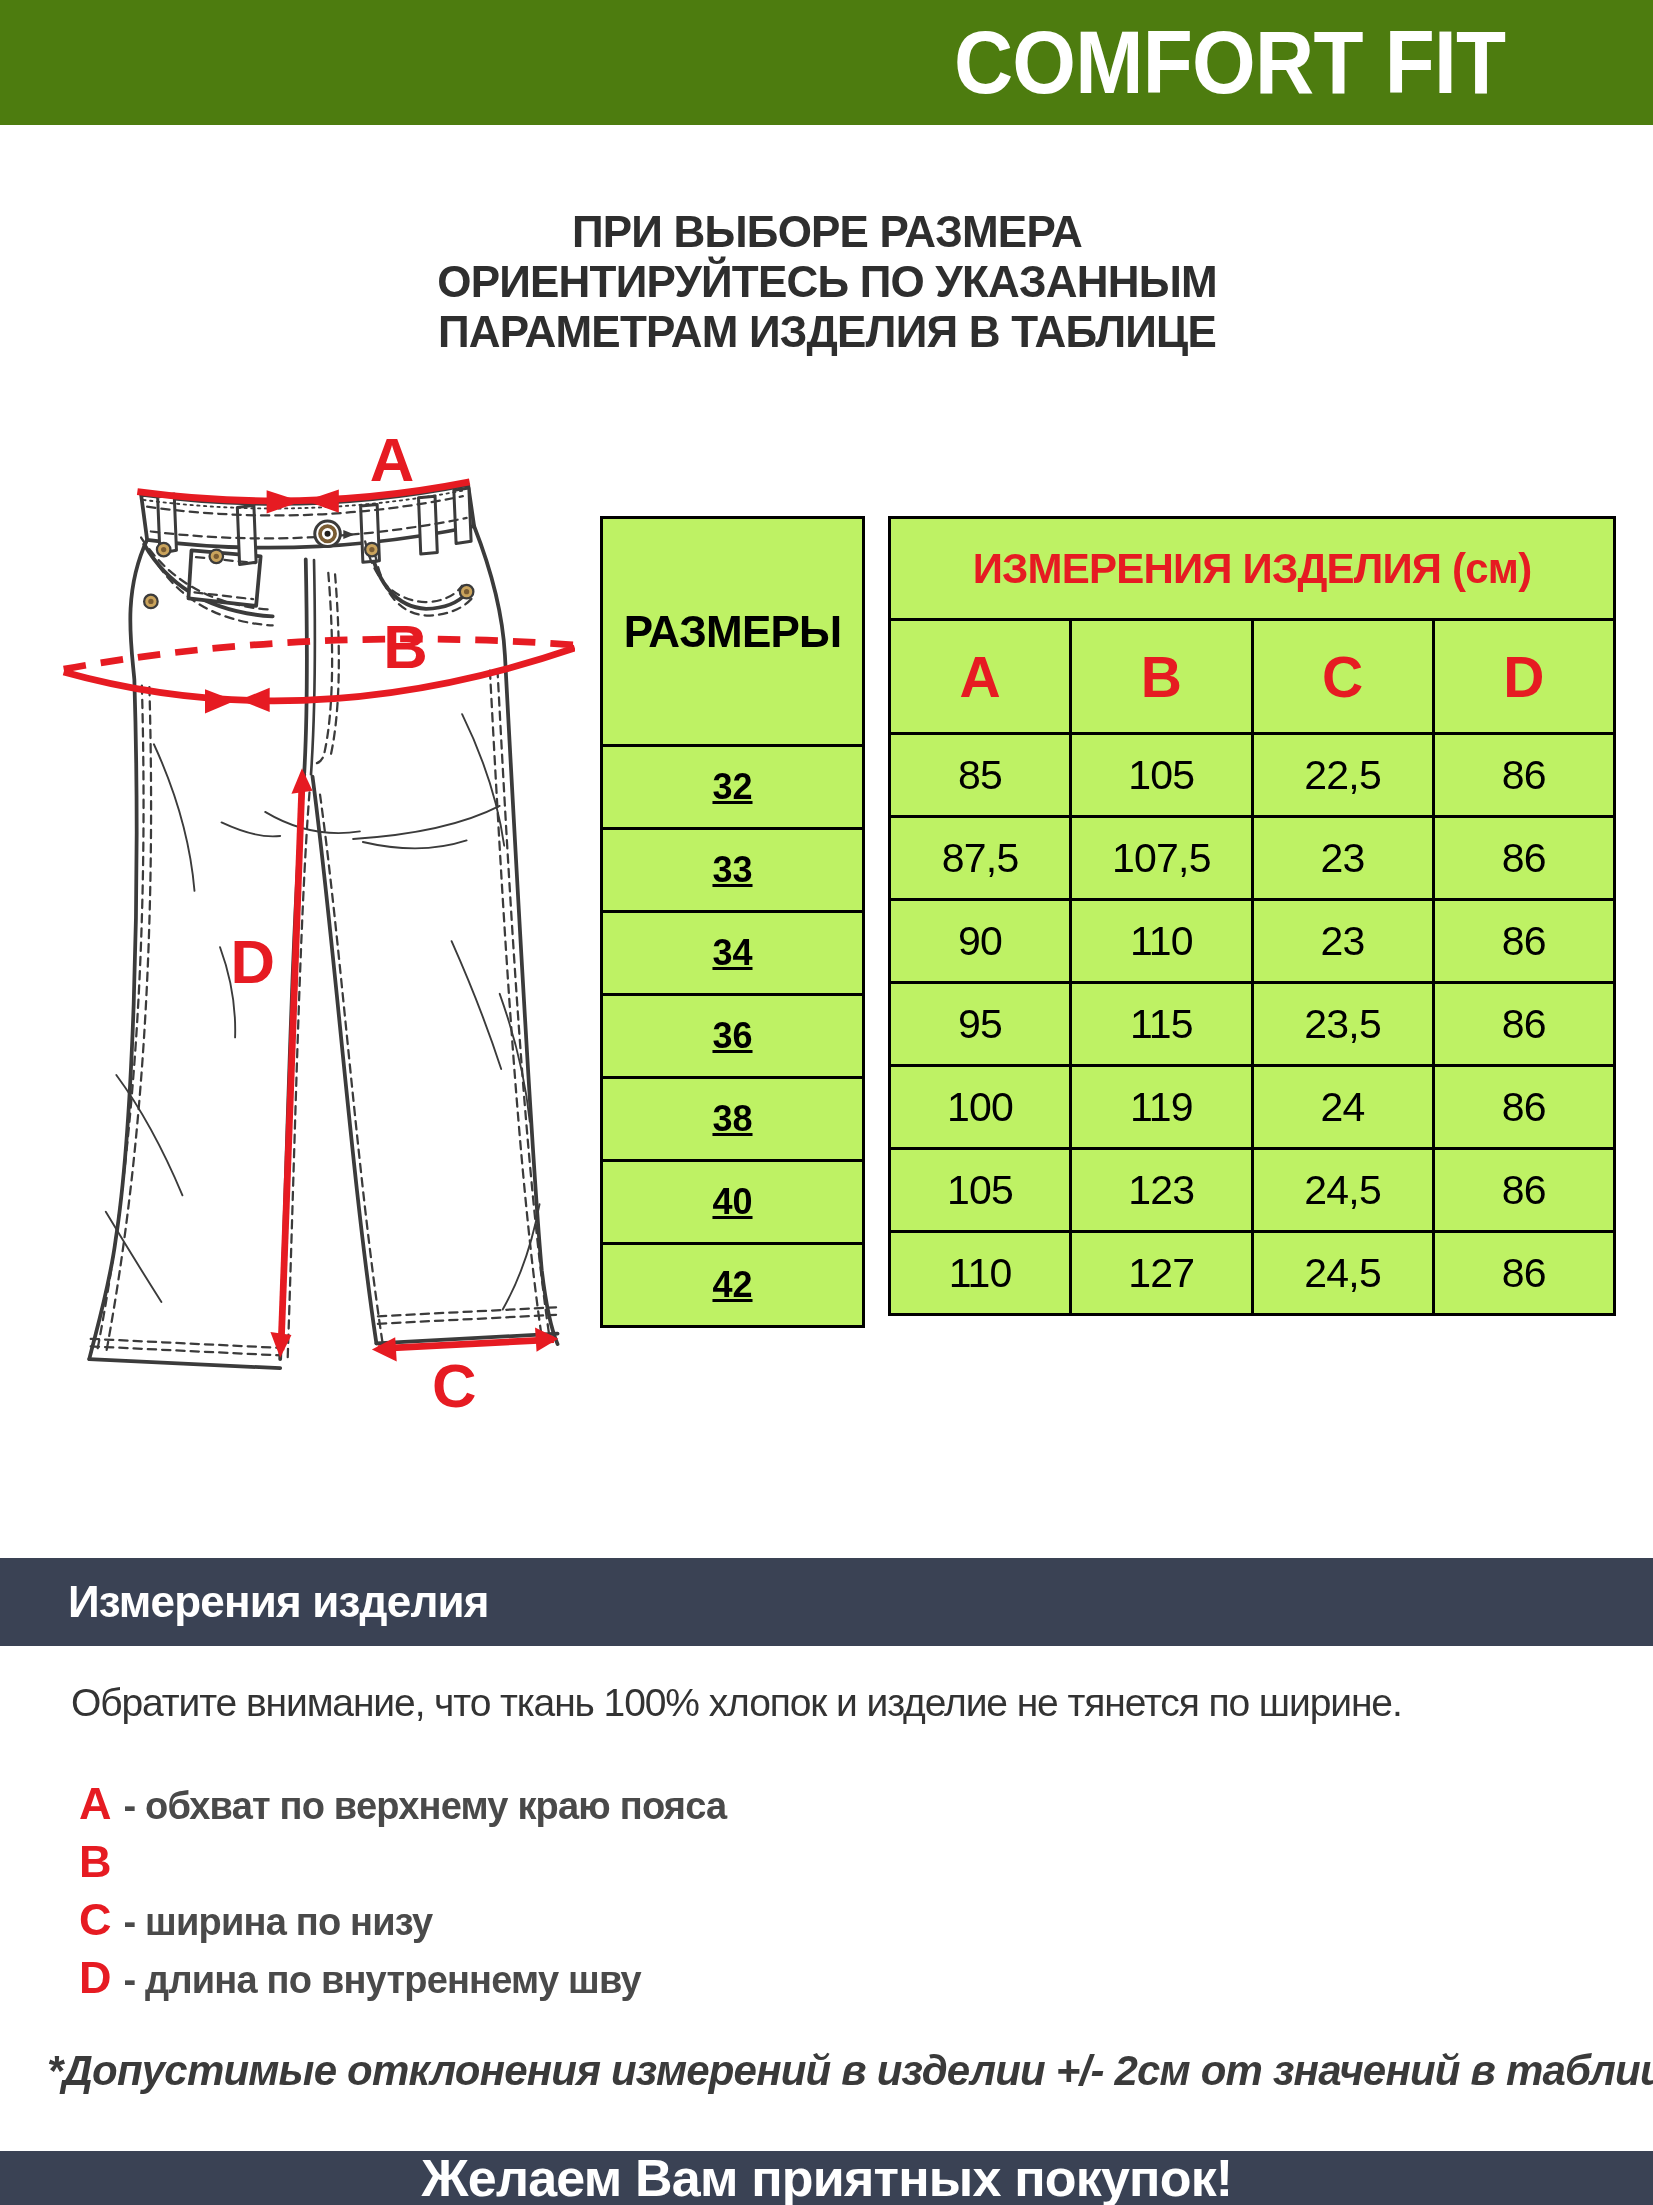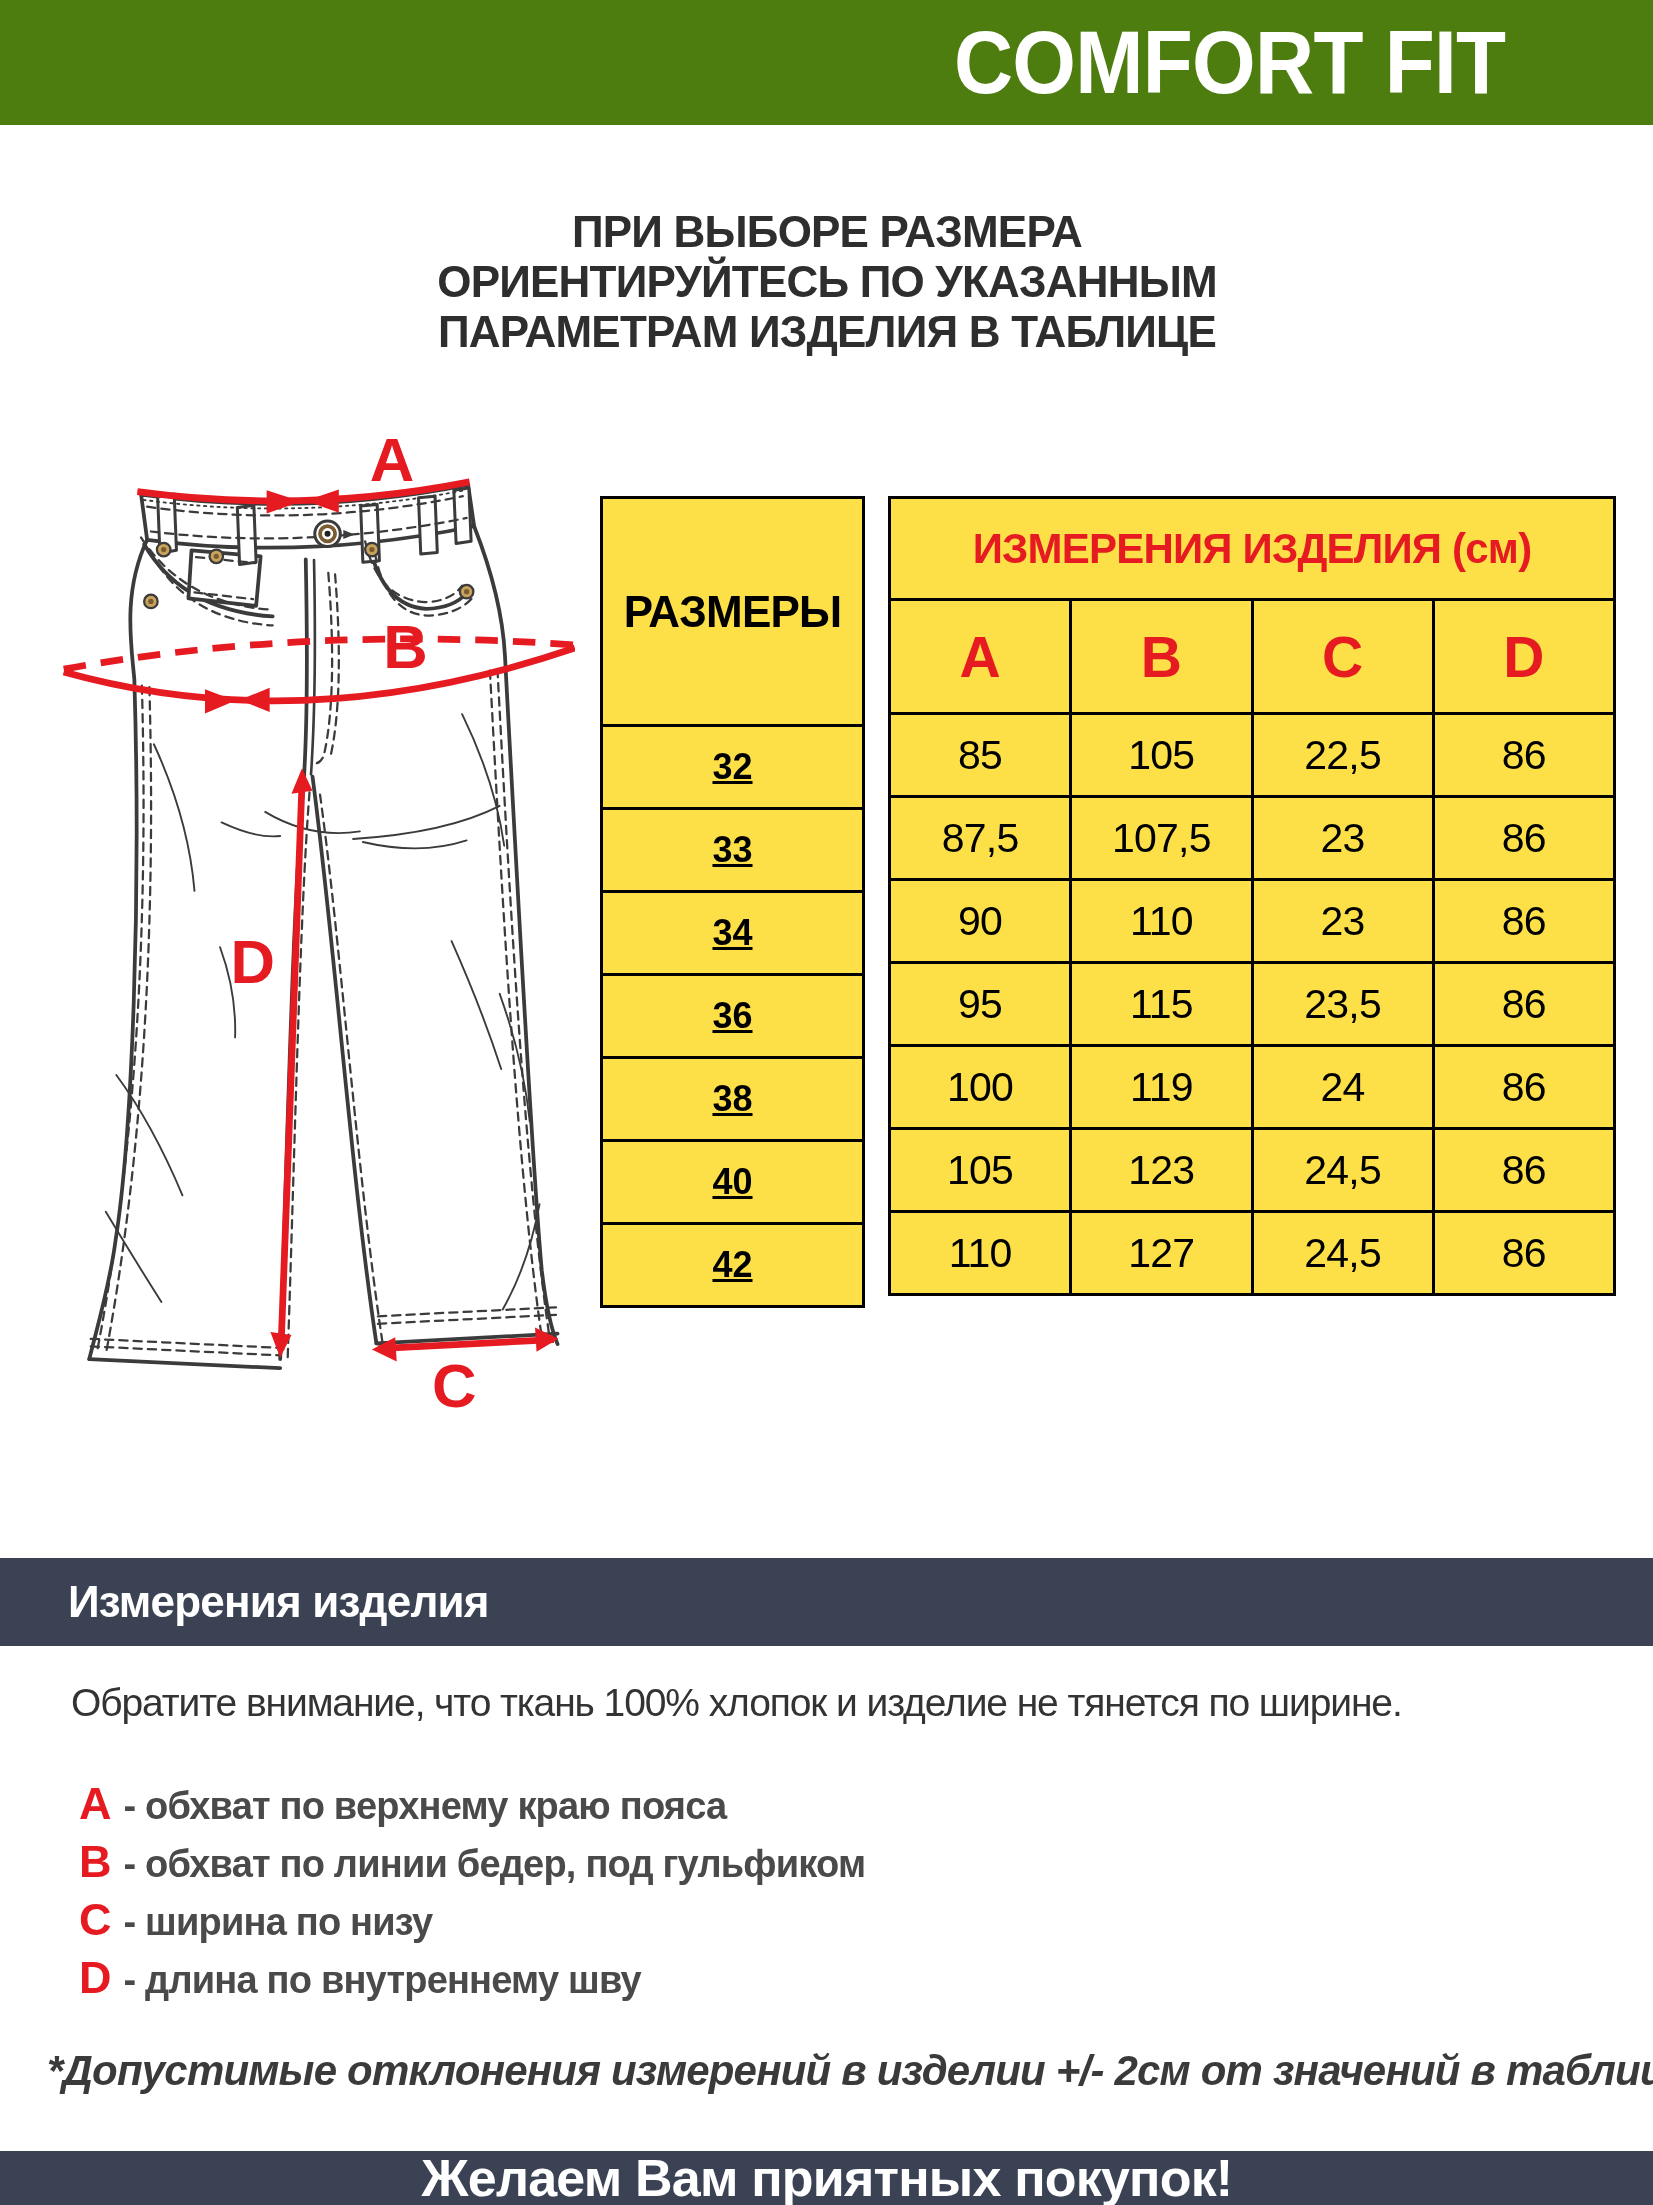--- a/index.html
+++ b/index.html
@@ -15,21 +15,21 @@
   
   .intro{position:absolute;left:0;top:207px;width:1654px;text-align:center;
          font-size:44px;line-height:50px;font-weight:bold;color:#2e2e2e;letter-spacing:-0.8px;}
 
   
   .jeans{position:absolute;left:41px;top:421px;width:534px;height:1090px;}
   .jeans text{font-family:"Liberation Sans","DejaVu Sans",sans-serif;font-size:82px;
               font-weight:bold;fill:#e61b22;}
 
   
-  .tbl{position:absolute;border-collapse:collapse;background:#fde047;table-layout:fixed;}
+  .tbl{position:absolute;border-collapse:collapse;background:#bef264;table-layout:fixed;margin-top:20px;}
   .tbl th,.tbl td{border:3.8px solid #000;text-align:center;vertical-align:middle;padding:0;}
   .tbl{border:2.3px solid #000;}
   .sizes{left:600px;top:496px;width:265px;padding-left:14px;}
   .sizes th{height:225px;font-size:44px;font-weight:bold;letter-spacing:-0.8px;}
   .sizes td{height:80px;font-size:36px;font-weight:bold;text-decoration:underline;}
   .meas{left:888px;top:496px;width:728px;}
   .meas .title th{height:99px;font-size:42px;font-weight:bold;color:#e61b22;letter-spacing:-0.8px;}
   .meas .cols th{height:111px;font-size:57px;font-weight:bold;color:#e61b22;width:25%;}
   .meas td{height:80px;font-size:41px;font-weight:normal;letter-spacing:-0.8px;}
 
@@ -261,21 +261,20 @@
 
   <p class="note">Обратите внимание, что ткань 100% хлопок и изделие не тянется по ширине.</p>
 
   <div class="legend">
     <div class="legend-row">
       <span class="legend-letter">A</span>
       <span class="legend-text">- обхват по верхнему краю пояса</span>
     </div>
     <div class="legend-row">
       <span class="legend-letter">B</span>
-      <span class="legend-text">- обхват по линии бедер, под гульфиком</span>
     </div>
     <div class="legend-row">
       <span class="legend-letter">C</span>
       <span class="legend-text">- ширина по низу</span>
     </div>
     <div class="legend-row">
       <span class="legend-letter">D</span>
       <span class="legend-text">- длина по внутреннему шву</span>
     </div>
   </div>

